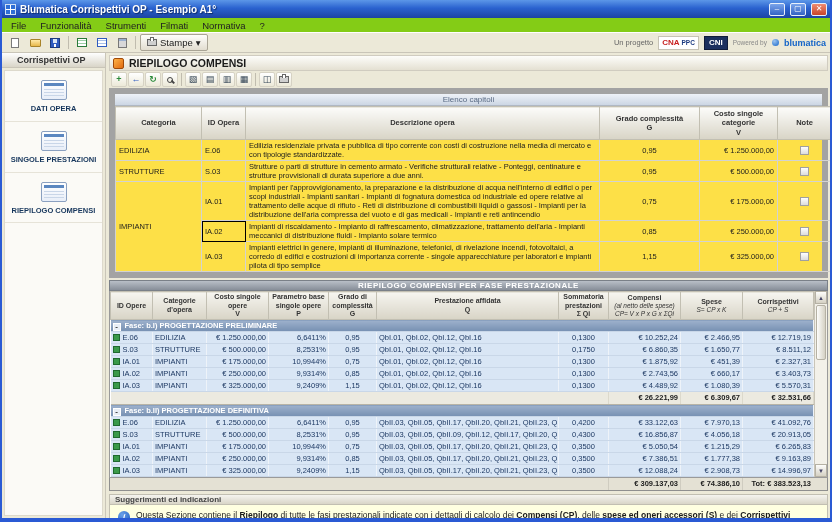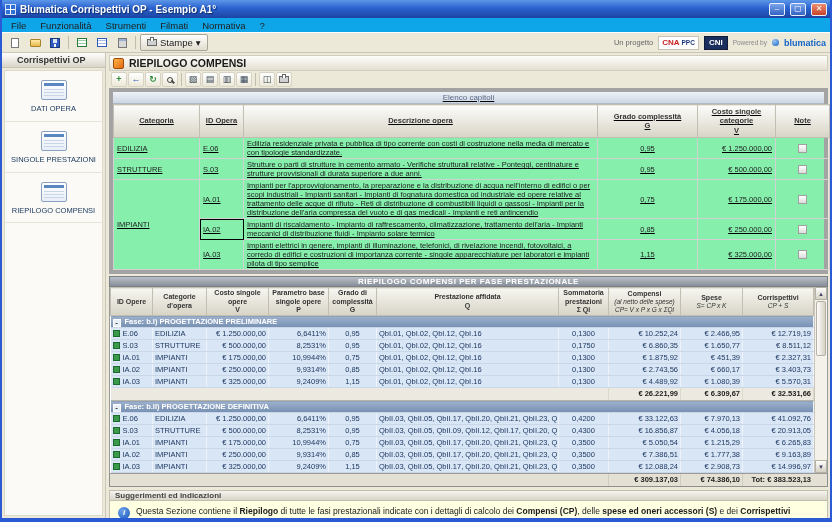--- a/index.html
+++ b/index.html
@@ -18,21 +18,21 @@
     background-size:9px 1px,1px 9px; background-position:0 4px,4px 0; background-repeat:no-repeat; }
   .title-text { flex:1; color:#fff; font-size:10px; font-weight:bold; text-shadow:1px 1px 1px #0a2a6a;
     white-space:nowrap; overflow:hidden; }
   .wbtn { width:16px; height:13px; margin-left:1px; border:1px solid #e8f0fb; border-radius:2px;
     background:linear-gradient(#7aa4ea,#3463c4); color:#fff; font-size:8px; line-height:10px;
     display:flex; align-items:center; justify-content:center; }
   .wbtn.close { background:linear-gradient(#ee8c71,#c8442a); }
 
   
   .menubar { flex:0 0 15px; display:flex; align-items:flex-end; font-size:9.5px; color:#222;
-    background:#0ea5e9; border-bottom:1px solid #fff; padding-left:2px; }
+    background:#84cc16; border-bottom:1px solid #fff; padding-left:2px; }
   .menu-item { padding:0 7px; height:100%; display:flex; align-items:center; }
 
   
   .toolbar { flex:0 0 20px; display:flex; align-items:center; gap:2px; padding:0 4px;
     background:#ece9d8; border-bottom:1px solid #c9c5b8; }
   .tool-btn { width:18px; height:17px; display:flex; align-items:center; justify-content:center; }
   .sep { width:1px; height:13px; background:#c0bcae; margin:0 2px; }
   .ic-page { width:8px; height:10px; background:#fff; border:1px solid #7a7a7a; }
   .ic-folder { width:11px; height:8px; background:linear-gradient(#ffe9a8,#e8b84a); border:1px solid #a8832a; border-radius:1px; }
   .ic-floppy { width:10px; height:10px; background:#2f5bbf; border:1px solid #1b3a80; position:relative; }
@@ -65,39 +65,39 @@
   .sidebar { flex:0 0 104px; border-right:1px solid #c9c5b8; background:#ece9d8; display:flex; flex-direction:column; }
   .sidebar-header { flex:0 0 15px; background:linear-gradient(#fefefe,#d9d5c8); border-bottom:1px solid #c9c5b8;
     font-size:9px; font-weight:bold; color:#333; display:flex; align-items:center; padding:0 15px; }
   .sidebar-body { flex:1; background:#fbfaf6; margin:2px; border:1px solid #ddd9cc; overflow:hidden; }
   .side-item { display:flex; flex-direction:column; align-items:center; gap:4px; padding:9px 2px 7px;
     border-bottom:1px solid #e6e3d8; cursor:pointer; }
   .side-icon { width:26px; height:20px; background:linear-gradient(#fff,#e8eef8); border:1px solid #8aa0c0; border-radius:2px; position:relative; }
   .side-icon::before { content:''; position:absolute; left:2px; right:2px; top:2px; height:3px; background:#5b87c0; }
   .side-icon::after { content:''; position:absolute; left:2px; right:2px; top:8px; bottom:2px;
     background:repeating-linear-gradient(180deg,#c9d6e8 0 1px,transparent 1px 3px); }
-  .side-label { font-size:7.5px; font-weight:normal; color:#16365c; text-align:center; line-height:1.3; }
+  .side-label { font-size:7.5px; font-weight:bold; color:#16365c; text-align:center; line-height:1.3; }
 
   .main { flex:1; min-width:0; display:flex; flex-direction:column; padding:2px 2px 0 3px; background:#ece9d8; }
 
   .main-header { flex:0 0 16px; display:flex; align-items:center; gap:5px; padding:0 3px;
     background:linear-gradient(180deg,#fdfdfa,#e4e0d2); border:1px solid #d0ccc0; }
   .header-icon { width:11px; height:11px; background:linear-gradient(135deg,#ffb347,#e06a10); border:1px solid #a04a08; border-radius:2px; }
   .main-title { font-size:10.5px; font-weight:bold; color:#1a1a1a; }
 
   .mini-toolbar { flex:0 0 17px; display:flex; align-items:center; gap:1px; padding:0 2px; }
   .mini-btn { width:16px; height:15px; border:1px solid #d6d2c4; border-radius:2px; background:linear-gradient(#fff,#ece9d8);
     display:flex; align-items:center; justify-content:center; font-size:9px; color:#345; line-height:1; }
   .g-green { color:#2a8a3a; font-weight:bold; }
   .g-blue { color:#2f5bbf; font-weight:bold; }
   .mag { width:6px; height:6px; border:1.5px solid #444; border-radius:50%; position:relative; }
   .mag::after { content:''; position:absolute; width:4px; height:1.5px; background:#444; right:-3px; bottom:-1px; transform:rotate(45deg); }
 
   
-  .t1-wrap { border:4px solid #a3a3a3; background:#86efac;text-decoration:underline; }
+  .t1-wrap { border:6px solid #a3a3a3; background:#fde047; }
   .band { height:12px; background:linear-gradient(#eef2f8,#ccd6e4); border-bottom:1px solid #b0b8c4;
     display:flex; align-items:center; justify-content:center; font-size:8px; color:#5a6b85; }
   table { border-collapse:collapse; table-layout:fixed; }
   .t1 { width:716px; font-size:7.5px; }
   .t1 th { background:linear-gradient(#fcfcfa,#d8d4c6); border:1px solid #c2bfb2; font-size:7.5px; font-weight:bold;
     color:#333; padding:2px 1px; line-height:1.25; white-space:pre-line; text-align:center; }
   .t1 td { border:1px solid #d2d2d2; padding:1px 3px; line-height:1.2; color:#1c1c1c; vertical-align:middle; }
   .t1 .c { text-align:center; } .t1 .r { text-align:right; }
   .t1 td.focused { outline:1px solid #000; outline-offset:-1px; }
   .note-ic { width:9px; height:9px; margin:0 auto; border:1px solid #a0a0a0; background:linear-gradient(#fff,#dcdcdc); }

